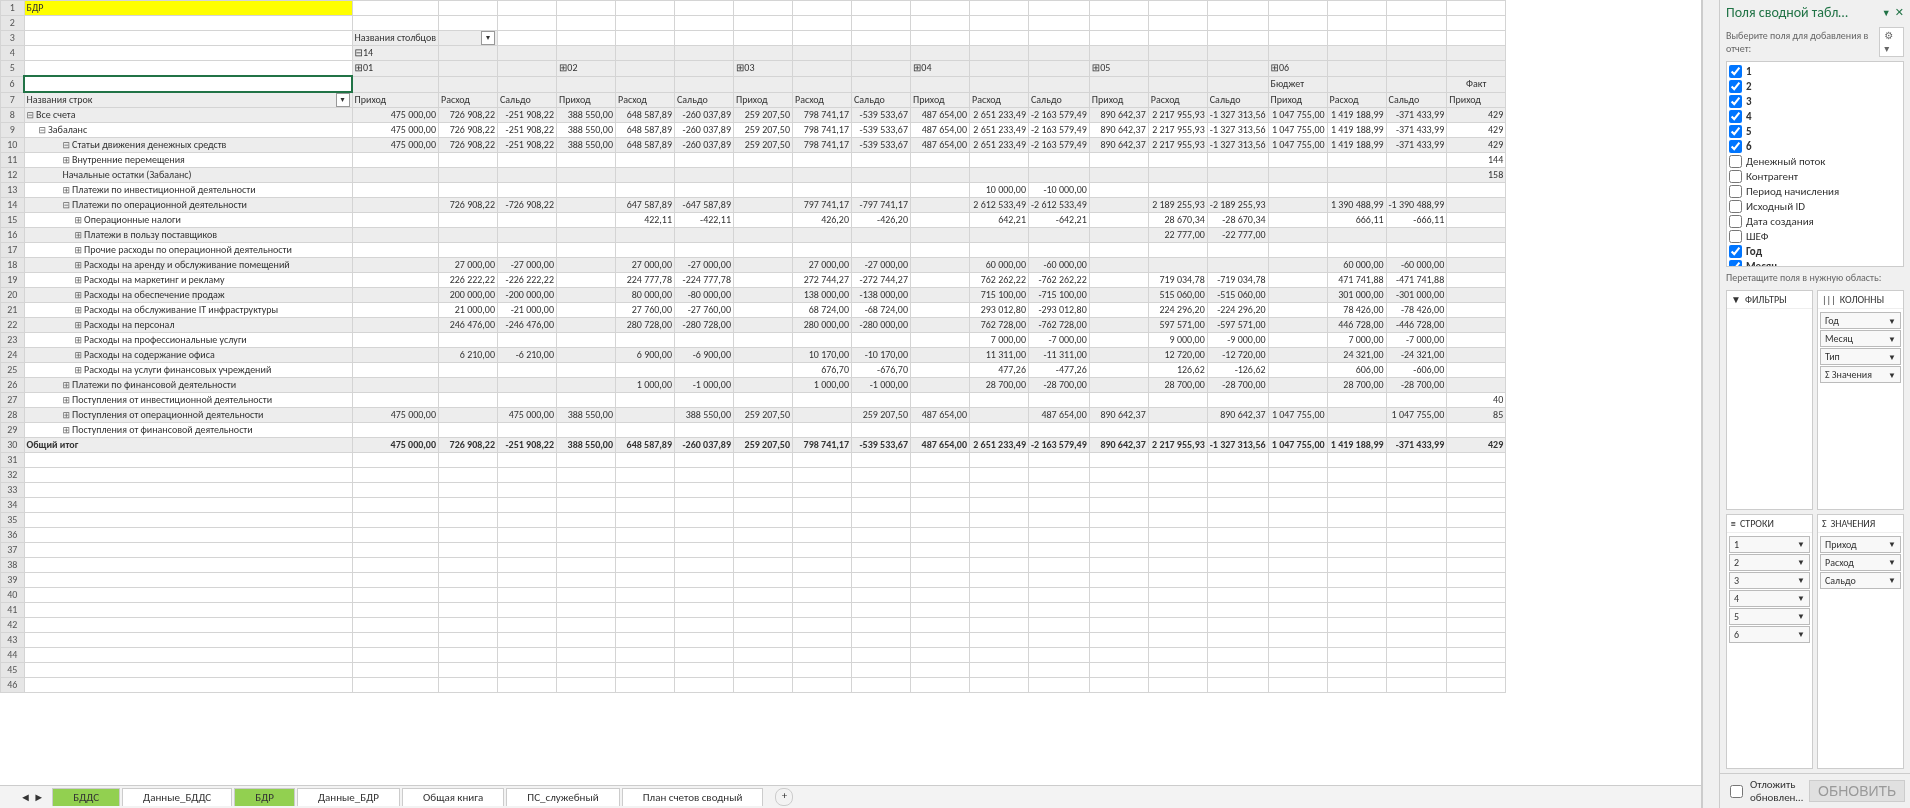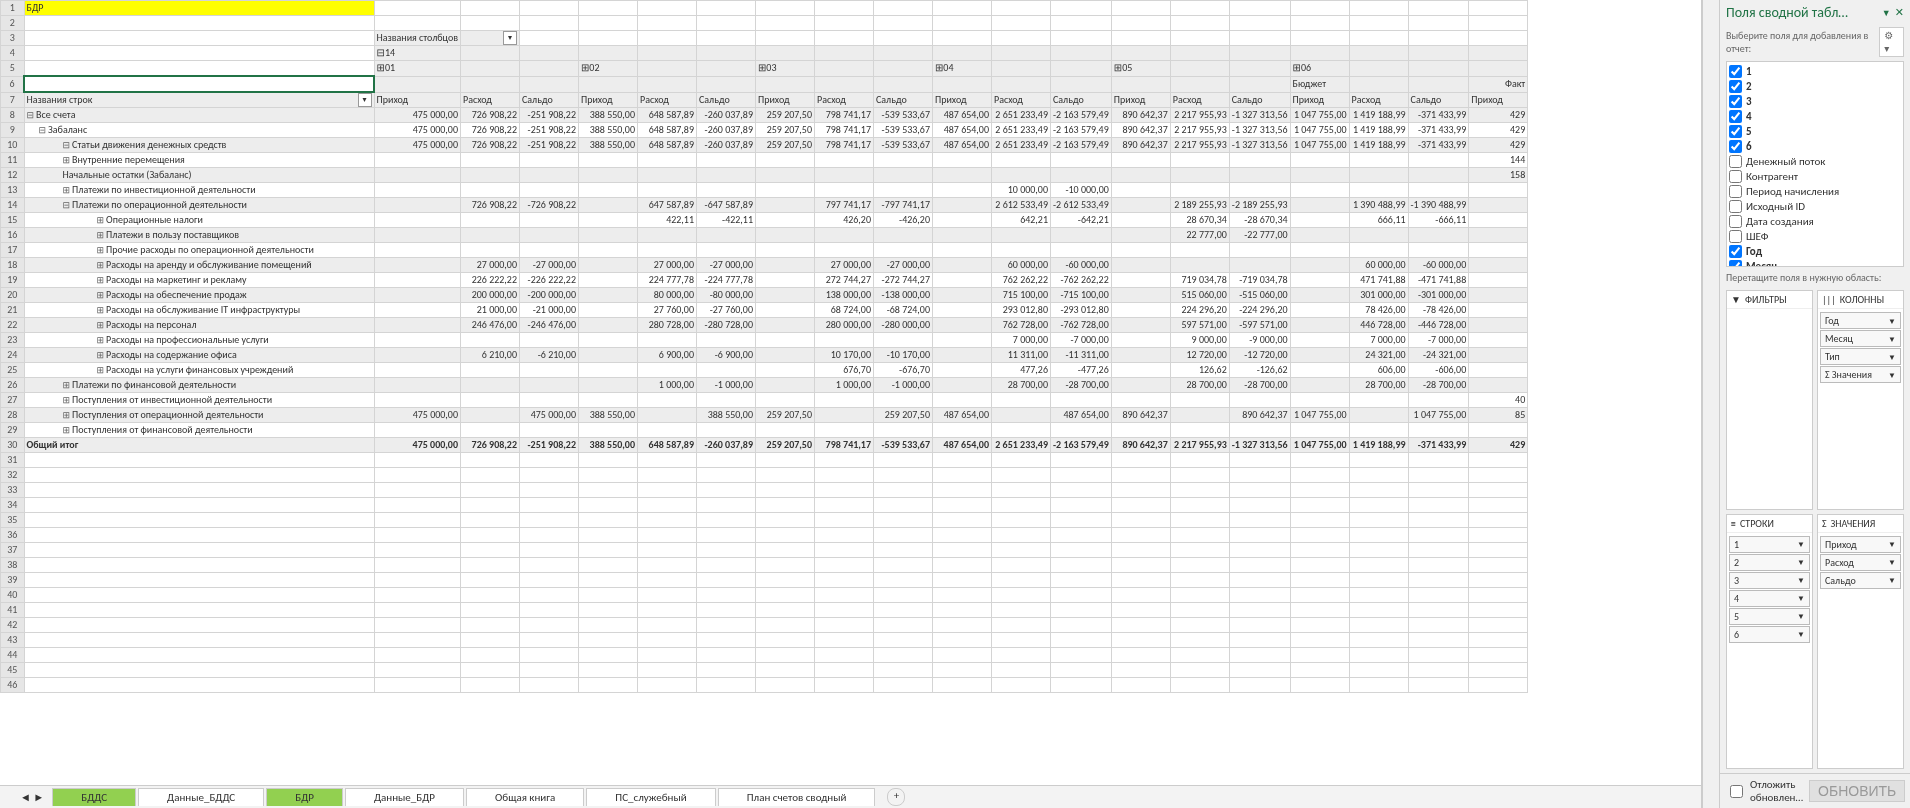--- a/index.html
+++ b/index.html
@@ -9,26 +9,26 @@
   table { border-collapse:collapse; table-layout:fixed; }
   td,th { border:1px solid #d4d4d4; padding:0 2px; height:14px; line-height:14px; font-size:10px; white-space:nowrap; overflow:hidden; }
   .rowhdr { background:#e6e6e6; width:18px; text-align:center; color:#555;}
   .colA { width:275px; }
   .num { width:54px; text-align:right; }
   .hl { background:#ffff00; }
   .shade { background:#ededed; }
   .indent1 { padding-left:14px; }
   .indent2 { padding-left:38px; }
   .indent3 { padding-left:38px; }
-  .indent4 { padding-left:72px; }
+  .indent4 { padding-left:50px; }
   .exp::before { content:"⊞ "; color:#666; font-size:9px;}
   .exp2::before { content:"⊟ "; color:#666; font-size:9px;}
   .filterbtn { float:right; width:12px; height:12px; border:1px solid #999; background:#fff; font-size:8px; text-align:center; line-height:10px;}
   .tabs { display:flex; border-top:1px solid #ccc; background:#f3f3f3; height:22px; align-items:center; padding-left:20px;}
-  .tab { padding:2px 28px; border:1px solid #ccc; border-bottom:none; margin-right:2px; background:#fff; font-size:11px; cursor:pointer;}
+  .tab { padding:2px 20px; border:1px solid #ccc; border-bottom:none; margin-right:2px; background:#fff; font-size:11px; cursor:pointer;}
   .tab.active { background:#92d050; }
   .tabadd { margin-left:10px; width:16px; height:16px; border:1px solid #ccc; border-radius:8px; text-align:center; line-height:14px; cursor:pointer;}
   
   .panel { width:190px; background:#f0f0f0; border-left:1px solid #ccc; display:flex; flex-direction:column; font-size:11px;}
   .panel-hd { padding:4px 6px; color:#217346; font-size:14px; display:flex; justify-content:space-between; align-items:center;}
   .panel-sub { padding:2px 6px; color:#666; font-size:10px;}
   .gear { border:1px solid #ccc; padding:1px 4px; background:#fff; font-size:10px;}
   .fieldlist { border:1px solid #ccc; background:#fff; margin:2px 6px; height:200px; overflow-y:auto; padding:2px;}
   .fieldrow { display:flex; align-items:center; gap:4px; padding:1px 0;}
   .fieldrow input { margin:0; }
@@ -183,21 +183,21 @@
               <td class="num shade"></td>
               <td class="num shade"></td>
               <td class="num shade"></td>
               <td class="num shade"></td>
               <td class="num shade"></td>
               <td class="num shade"></td>
               <td class="num shade"></td>
               <td class="num shade" colspan="1" style="text-align: left;">Бюджет</td>
               <td class="num shade"></td>
               <td class="num shade"></td>
-              <td class="num shade" colspan="1" style="text-align: right;">Факт</td>
+              <td class="num shade" colspan="1" style="text-align: center;">Факт</td>
             </tr>
             <tr>
               <td class="rowhdr">7</td>
               <td class="colA shade" colspan="1">Названия строк<span class="filterbtn">▾</span></td>
               <td class="num shade" colspan="1" style="text-align: left;">Приход</td>
               <td class="num shade" colspan="1" style="text-align: left;">Расход</td>
               <td class="num shade" colspan="1" style="text-align: left;">Сальдо</td>
               <td class="num shade" colspan="1" style="text-align: left;">Приход</td>
               <td class="num shade" colspan="1" style="text-align: left;">Расход</td>
               <td class="num shade" colspan="1" style="text-align: left;">Сальдо</td>

